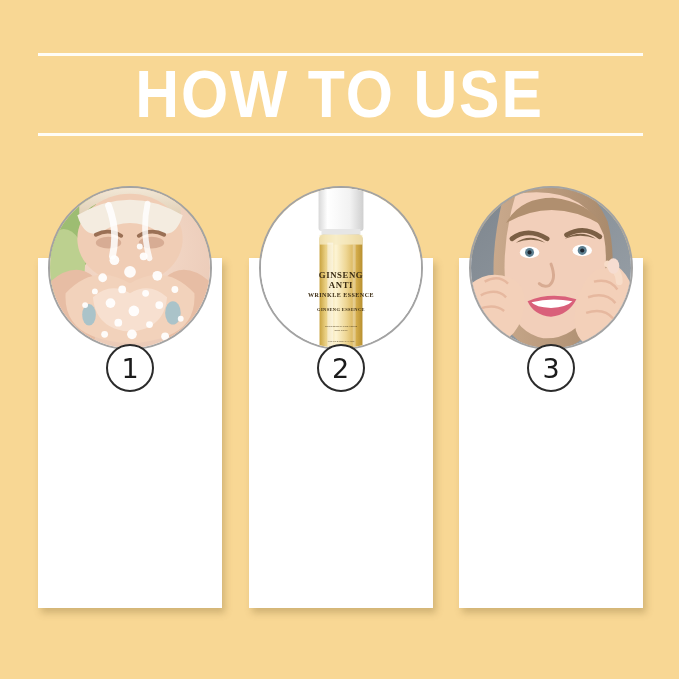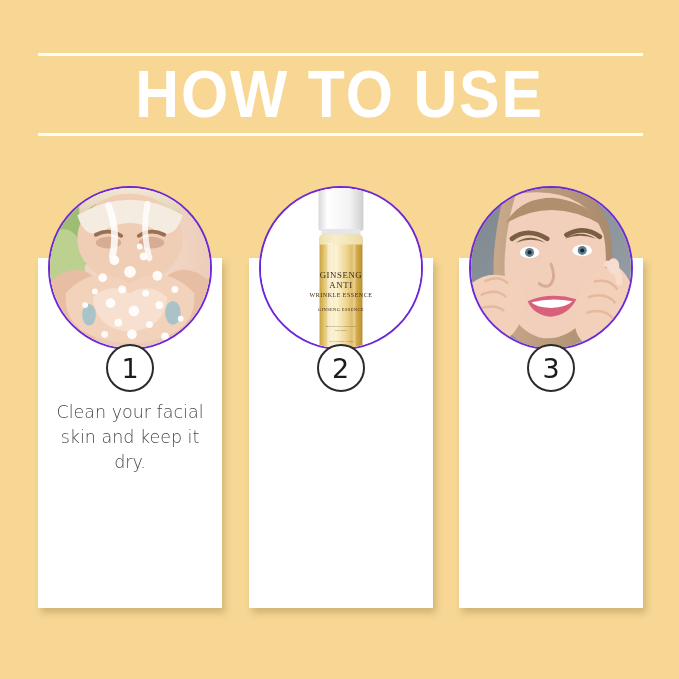--- a/index.html
+++ b/index.html
@@ -70,23 +70,24 @@
 
   
   .photo-circle {
     position: absolute;
     left: 50%;
     top: -72px;
     margin-left: -82px;
     width: 164px;
     height: 164px;
     border-radius: 50%;
-    border: 2px solid #6d28d9;
+    border: 2px solid #a3a3a3;
     overflow: hidden;
     box-sizing: border-box;
+    font-weight: bold;
   }
   .photo-circle svg { display: block; width: 100%; height: 100%; }
 
   
   .badge {
     position: absolute;
     left: 50%;
     top: 86px;
     margin-left: -24px;
     width: 48px;
@@ -178,21 +179,20 @@
           <circle cx="134" cy="134" r="3"></circle>
             <circle cx="56" cy="150" r="3.5"></circle>
           <circle cx="118" cy="152" r="4"></circle>
             <circle cx="92" cy="60" r="3"></circle>
         </g>
         <path d="M60 18 Q70 44 64 70" stroke="#ffffff" stroke-width="7" fill="none" opacity="0.85" stroke-linecap="round"></path>
         <path d="M100 16 Q94 44 102 72" stroke="#ffffff" stroke-width="6" fill="none" opacity="0.8" stroke-linecap="round"></path>
       </svg>
     </div>
     <div class="badge">1</div>
-    <div class="step-text">Clean your facial skin and keep it dry.</div>
   </div>
 
   <div class="card">
     <div class="photo-circle">
       <svg viewBox="0 0 164 164" preserveAspectRatio="xMidYMid slice">
         <defs>
           <linearGradient id="s2cap" x1="0" y1="0" x2="1" y2="0">
             <stop offset="0%" stop-color="#d8d8d8"></stop>
             <stop offset="20%" stop-color="#ffffff"></stop>
             <stop offset="70%" stop-color="#f2f2f2"></stop>

